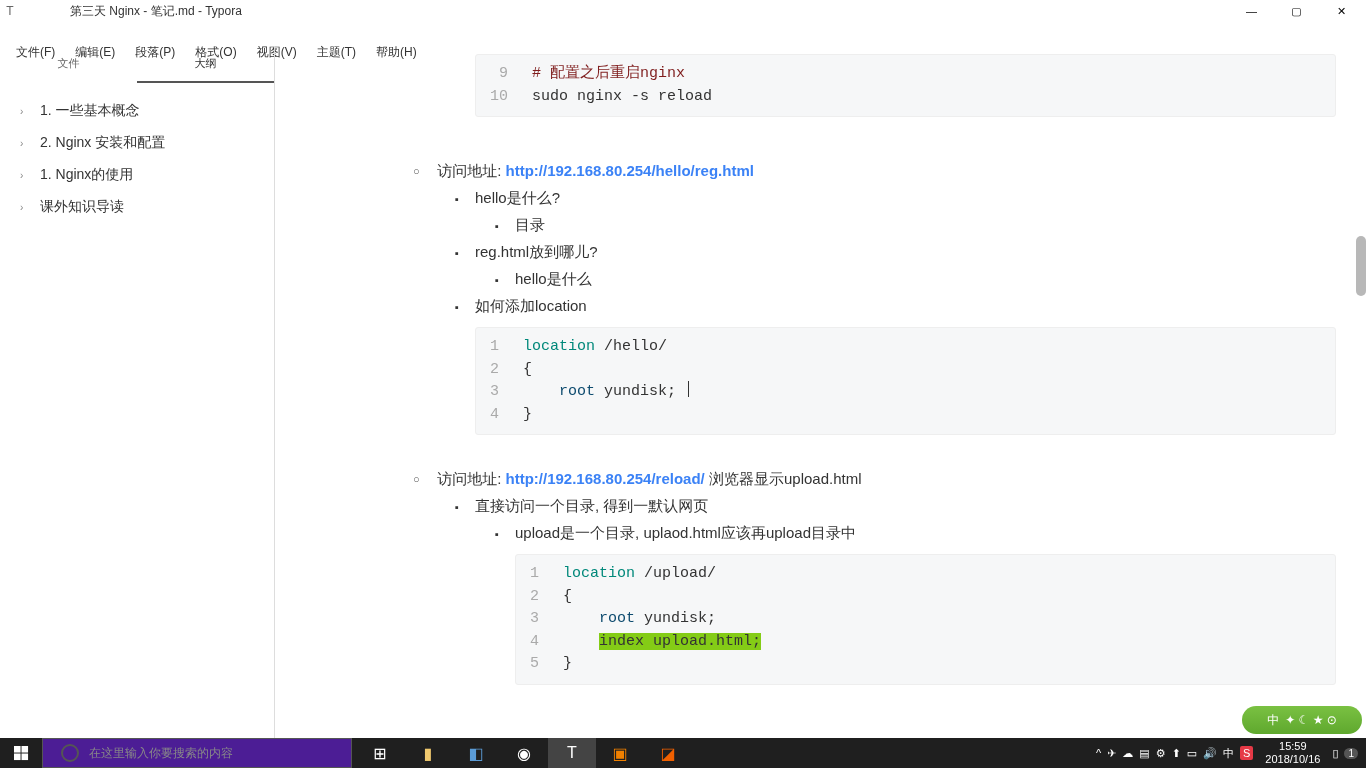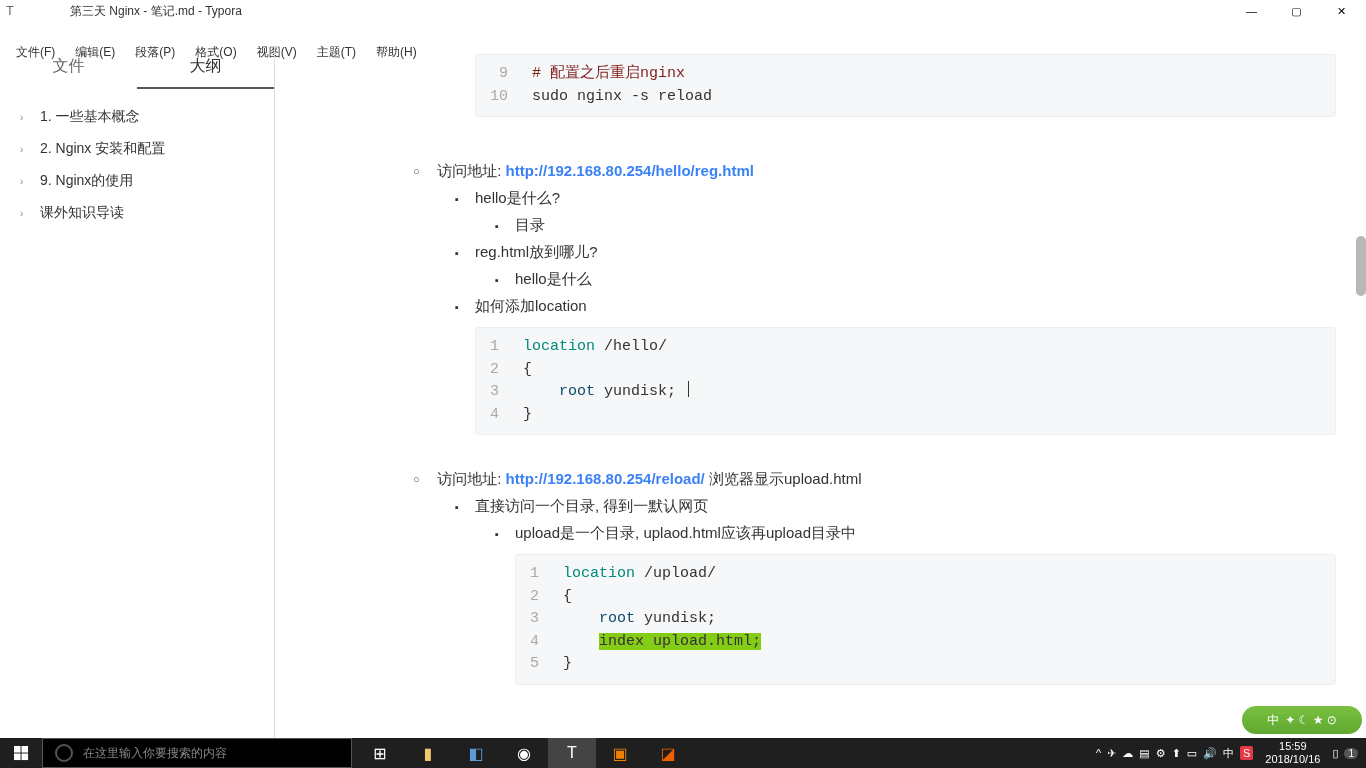--- a/index.html
+++ b/index.html
@@ -7,21 +7,21 @@
 .titlebar { height: 22px; background: #fff; display: flex; align-items: center; padding: 0 2px; border-bottom: 0; }
 .titlebar-icon { width: 16px; height: 16px; font-size: 12px; display: flex; align-items: center; justify-content: center; color: #666; margin-right: 4px; }
 .titlebar-text { font-size: 12px; color: #333; flex: 1; margin-left: 48px; }
 .win-controls { display: flex; }
 .win-btn { width: 45px; height: 22px; display: flex; align-items: center; justify-content: center; font-size: 11px; cursor: pointer; }
 .menubar { height: 24px; display: flex; align-items: center; padding: 0 8px; gap: 4px; }
 .menu-item { font-size: 12px; padding: 2px 8px; cursor: pointer; color: #333; margin-top: 36px; }
 .app-body { display: flex; height: calc(100% - 76px); }
 .sidebar { width: 275px; border-right: 1px solid #ddd; display: flex; flex-direction: column; }
 .sidebar-tabs { display: flex; border-bottom: 0; }
-.sidebar-tab { flex: 1; text-align: center; padding: 10px 0; font-size: 16px; cursor: pointer; color: #666; }
+.sidebar-tab { flex: 1; text-align: center; padding: 10px 0; font-size: 11px; cursor: pointer; color: #666; }
 .sidebar-tab.active { color: #333; border-bottom: 2px solid #555; font-weight: 500; }
 .outline { padding: 12px 8px; }
 .outline-item { display: flex; align-items: center; padding: 7px 12px; font-size: 14px; color: #333; cursor: pointer; }
 .chevron { width: 12px; color: #888; font-size: 10px; margin-right: 8px; }
 .content-wrap { flex: 1; position: relative; }
 .content { padding: 0 30px 0 60px; height: 100%; overflow-y: auto; font-size: 15px; line-height: 1.8; color: #333; }
 .content::-webkit-scrollbar { width: 10px; }
 .content::-webkit-scrollbar-thumb { background: #ccc; border-radius: 5px; }
 ul.circ { list-style: none; margin-left: 30px; }
 ul.circ > li::before { content: "○"; color: #555; font-size: 11px; display: inline-block; width: 20px; margin-left: -22px; vertical-align: 1px; }
@@ -34,21 +34,21 @@
 .kw { color: #00887a; margin-top: 38px; }
 .cmt { color: #7f1d1d; font-style: normal; }
 .attr { color: #0c4a6e; }
 .hl { background: #84cc16; }
 .cursor-line { display: inline-block; width: 1px; height: 16px; background: #333; vertical-align: -2px; margin-left: 12px; }
 .statusbar { position: absolute; bottom: 0; left: 275px; right: 0; height: 24px; border-top: 0; display: flex; align-items: center; padding: 0 12px; font-size: 12px; color: #888; background: #fff; }
 .statusbar-left { display: flex; gap: 10px; }
 .statusbar-right { position: absolute; right: 12px; bottom: 4px; border: 1px solid #ddd; padding: 2px 10px; font-size: 12px; color: #666; }
 .taskbar { position: absolute; bottom: 0; left: 0; right: 0; height: 30px; background: #1f1f1f; display: flex; align-items: center; color: #fff; font-size: 12px; }
 .start-btn { width: 42px; height: 30px; display: flex; align-items: center; justify-content: center; cursor: pointer; }
-.search-box { background: #000000; color: #888; height: 30px; width: 310px; display: flex; align-items: center; padding: 0 12px; border: 1px solid #555; }
+.search-box { background: #4c1d95; color: #888; height: 30px; width: 310px; display: flex; align-items: center; padding: 0 18px; border: 1px solid #555; }
 .search-circle { width: 18px; height: 18px; border: 2px solid #555; border-radius: 50%; margin-right: 10px; flex-shrink: 0; }
 .task-icons { display: flex; height: 30px; margin-left: 4px; }
 .task-icon { width: 48px; height: 30px; display: flex; align-items: center; justify-content: center; font-size: 16px; cursor: pointer; }
 .tray { display: flex; align-items: center; margin-left: auto; gap: 6px; padding: 0 8px; font-size: 11px; }
 .tray-time { text-align: center; line-height: 1.2; padding: 0 6px; }
 .floatwidget { position: absolute; right: 4px; bottom: 34px; width: 120px; height: 28px; background: linear-gradient(#7ac142,#5fa82e); border-radius: 14px; display: flex; align-items: center; justify-content: center; gap: 6px; color: #fff; font-size: 12px; }
 .page-scroll { position: absolute; right: 0; top: 190px; width: 10px; height: 60px; background: #b8b8b8; border-radius: 5px; }
 </style>
 </head>
 <body>
@@ -84,21 +84,21 @@
       <div class="outline-item">
           <span class="chevron">›</span>
           <span>1. 一些基本概念</span>
         </div>
       <div class="outline-item">
           <span class="chevron">›</span>
           <span>2. Nginx 安装和配置</span>
         </div>
       <div class="outline-item">
           <span class="chevron">›</span>
-          <span>9. Nginx的使用</span>
+          <span>1. Nginx的使用</span>
         </div>
       <div class="outline-item">
           <span class="chevron">›</span>
           <span>课外知识导读</span>
         </div>
     </div>
   </div>
 
   <div class="content-wrap">
     <div class="content">

